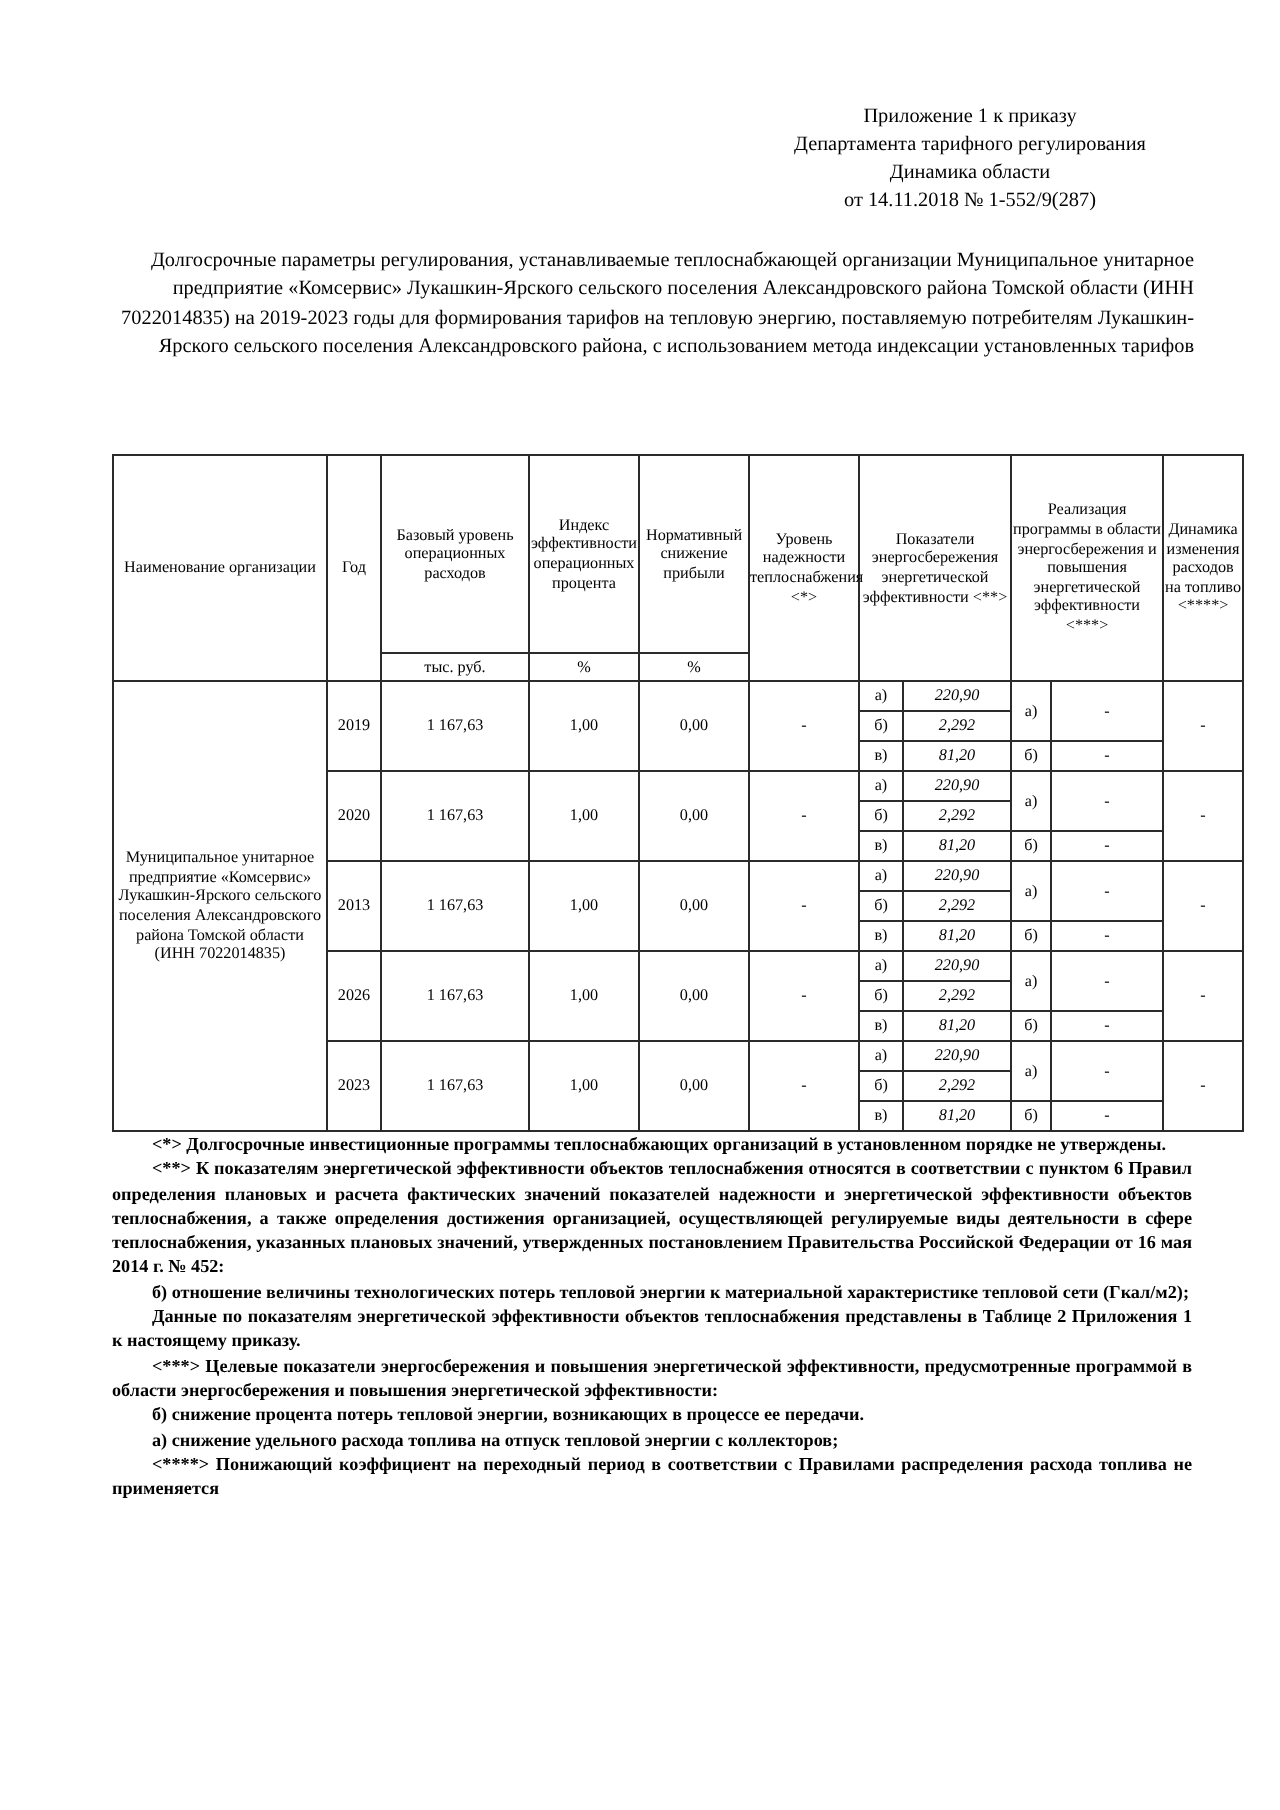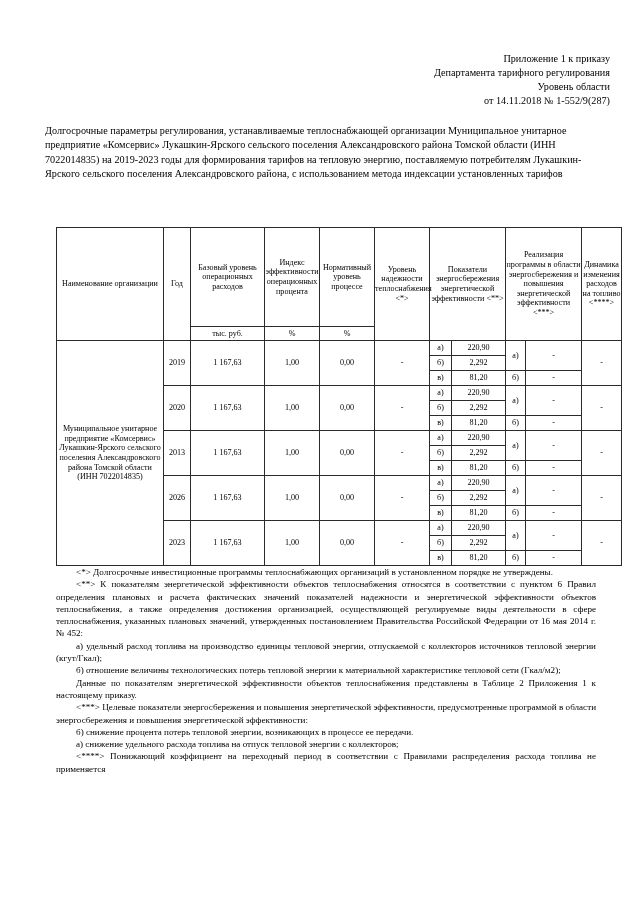--- a/index.html
+++ b/index.html
@@ -24,33 +24,33 @@
   }
 
   
   .doc-header {
     position: absolute;
     left: 360px;
     top: 52px;
     width: 250px;
     font-size: 10.2px;
     line-height: 14.1px;
-    text-align: right;
+    text-align: center;
   }
   .doc-header div { white-space: nowrap; }
 
   
   .doc-title {
     position: absolute;
     left: 45px;
     top: 124px;
     width: 552px;
     font-size: 10.2px;
     line-height: 14.4px;
-    text-align: left;
+    text-align: right;
   }
 
   
   .tbl-wrap {
     position: absolute;
     left: 56px;
     top: 227px;
     width: 545px;
   }
   table.params {
@@ -82,48 +82,50 @@
   }
   td.num {
     font-size: 8.6px;
   }
   td.sublabel {
     font-size: 8.3px;
     width: 18px;
   }
   td.subval {
     font-size: 8.3px;
+    font-style: italic;
   }
   .subrow-h { height: 15px; }
 
   
   .notes {
     position: absolute;
     left: 56px;
     top: 566px;
     width: 540px;
     font-size: 9.1px;
     line-height: 12.3px;
     text-align: justify;
   }
   .notes p {
     margin: 0;
     text-indent: 20px;
     text-align: justify;
+    font-weight: bold;
   }
 </style>
 </head>
 <body>
 
 <div class="page">
 
   <div class="doc-header">
     <div>Приложение 1 к приказу</div>
     <div>Департамента тарифного регулирования</div>
-    <div>Уровень области</div>
+    <div>Динамика области</div>
     <div>от 14.11.2018 № 1-552/9(287)</div>
   </div>
 
   <div class="doc-title">Долгосрочные параметры регулирования, устанавливаемые теплоснабжающей организации Муниципальное унитарное предприятие «Комсервис» Лукашкин-Ярского сельского поселения Александровского района Томской области (ИНН 7022014835) на 2019-2023 годы для формирования тарифов на тепловую энергию, поставляемую потребителям Лукашкин-Ярского сельского поселения Александровского района, с использованием метода индексации установленных тарифов</div>
 
   <div class="tbl-wrap">
     <table class="params">
       <colgroup>
         <col style="width:107px">
         <col style="width:27px">
@@ -136,21 +138,21 @@
         <col style="width:20px">
         <col style="width:56px">
         <col style="width:40px">
       </colgroup>
       <thead>
         <tr>
           <th class="hcell" rowspan="2">Наименование организации</th>
           <th class="hcell" rowspan="2">Год</th>
           <th class="hcell">Базовый уровень операционных расходов</th>
           <th class="hcell">Индекс эффективности операционных процента</th>
-          <th class="hcell">Нормативный уровень процессе</th>
+          <th class="hcell">Нормативный снижение прибыли</th>
           <th class="hcell" rowspan="2">Уровень надежности теплоснабжения &lt;*&gt;</th>
           <th class="hcell" rowspan="2" colspan="2">Показатели энергосбережения энергетической эффективности &lt;**&gt;</th>
           <th class="hcell" rowspan="2" colspan="2">Реализация программы в области энергосбережения и повышения энергетической эффективности &lt;***&gt;</th>
           <th class="hcell" rowspan="2">Динамика изменения расходов на топливо &lt;****&gt;</th>
         </tr>
         <tr>
           <td class="unit">тыс. руб.</td>
           <td class="unit">%</td>
           <td class="unit">%</td>
         </tr>
@@ -272,21 +274,20 @@
           <td class="sublabel">б)</td>
           <td class="subval">-</td>
         </tr>
       </tbody>
     </table>
   </div>
 
   <div class="notes">
     <p>&lt;*&gt; Долгосрочные инвестиционные программы теплоснабжающих организаций в установленном порядке не утверждены.</p>
     <p>&lt;**&gt; К показателям энергетической эффективности объектов теплоснабжения относятся в соответствии с пунктом 6 Правил определения плановых и расчета фактических значений показателей надежности и энергетической эффективности объектов теплоснабжения, а также определения достижения организацией, осуществляющей регулируемые виды деятельности в сфере теплоснабжения, указанных плановых значений, утвержденных постановлением Правительства Российской Федерации от 16 мая 2014 г. № 452:</p>
-    <p>а) удельный расход топлива на производство единицы тепловой энергии, отпускаемой с коллекторов источников тепловой энергии (кгут/Гкал);</p>
     <p>б) отношение величины технологических потерь тепловой энергии к материальной характеристике тепловой сети (Гкал/м2);</p>
     <p>Данные по показателям энергетической эффективности объектов теплоснабжения представлены в Таблице 2 Приложения 1 к настоящему приказу.</p>
     <p>&lt;***&gt; Целевые показатели энергосбережения и повышения энергетической эффективности, предусмотренные программой в области энергосбережения и повышения энергетической эффективности:</p>
     <p>б) снижение процента потерь тепловой энергии, возникающих в процессе ее передачи.</p>
     <p>а) снижение удельного расхода топлива на отпуск тепловой энергии с коллекторов;</p>
     <p>&lt;****&gt; Понижающий коэффициент на переходный период в соответствии с Правилами распределения расхода топлива не применяется</p>
   </div>
 
 </div>
 

